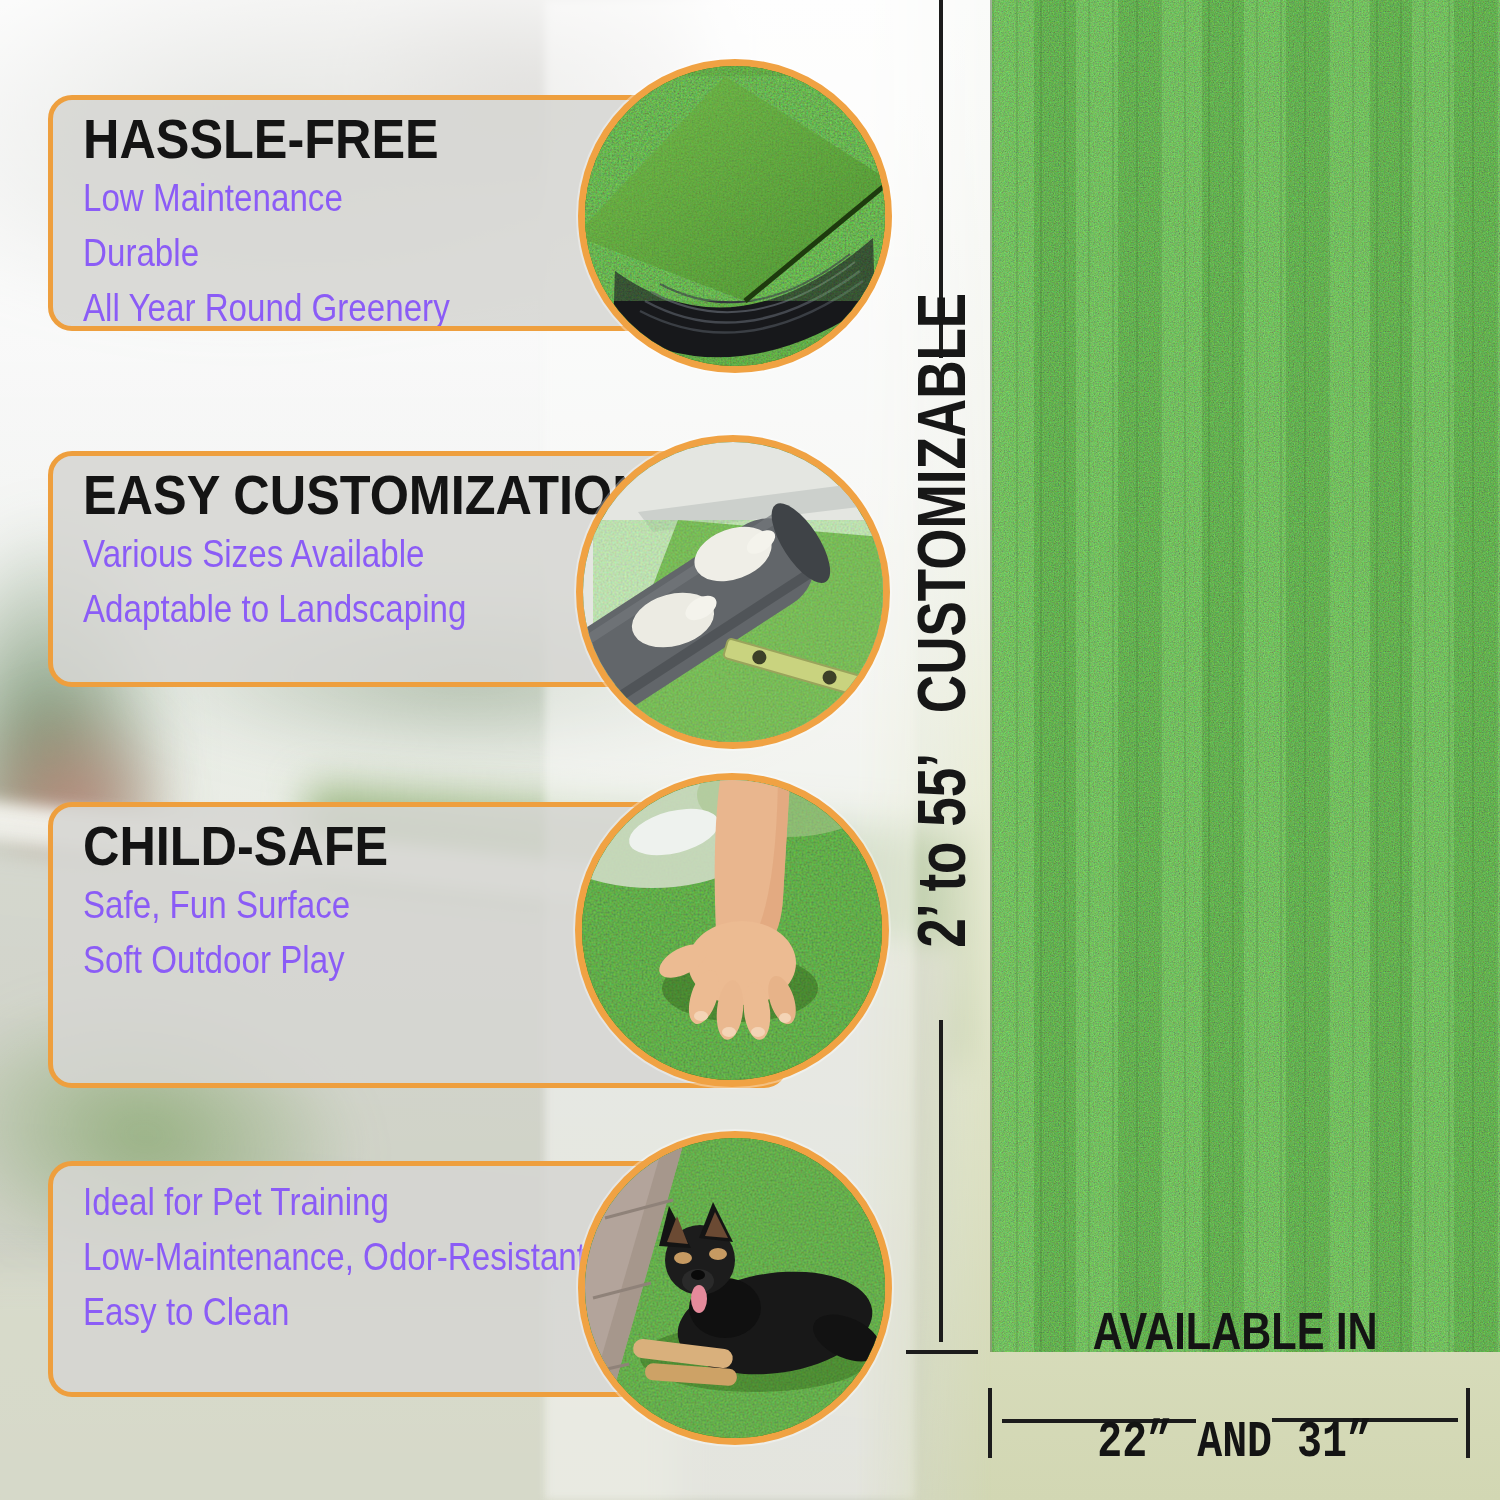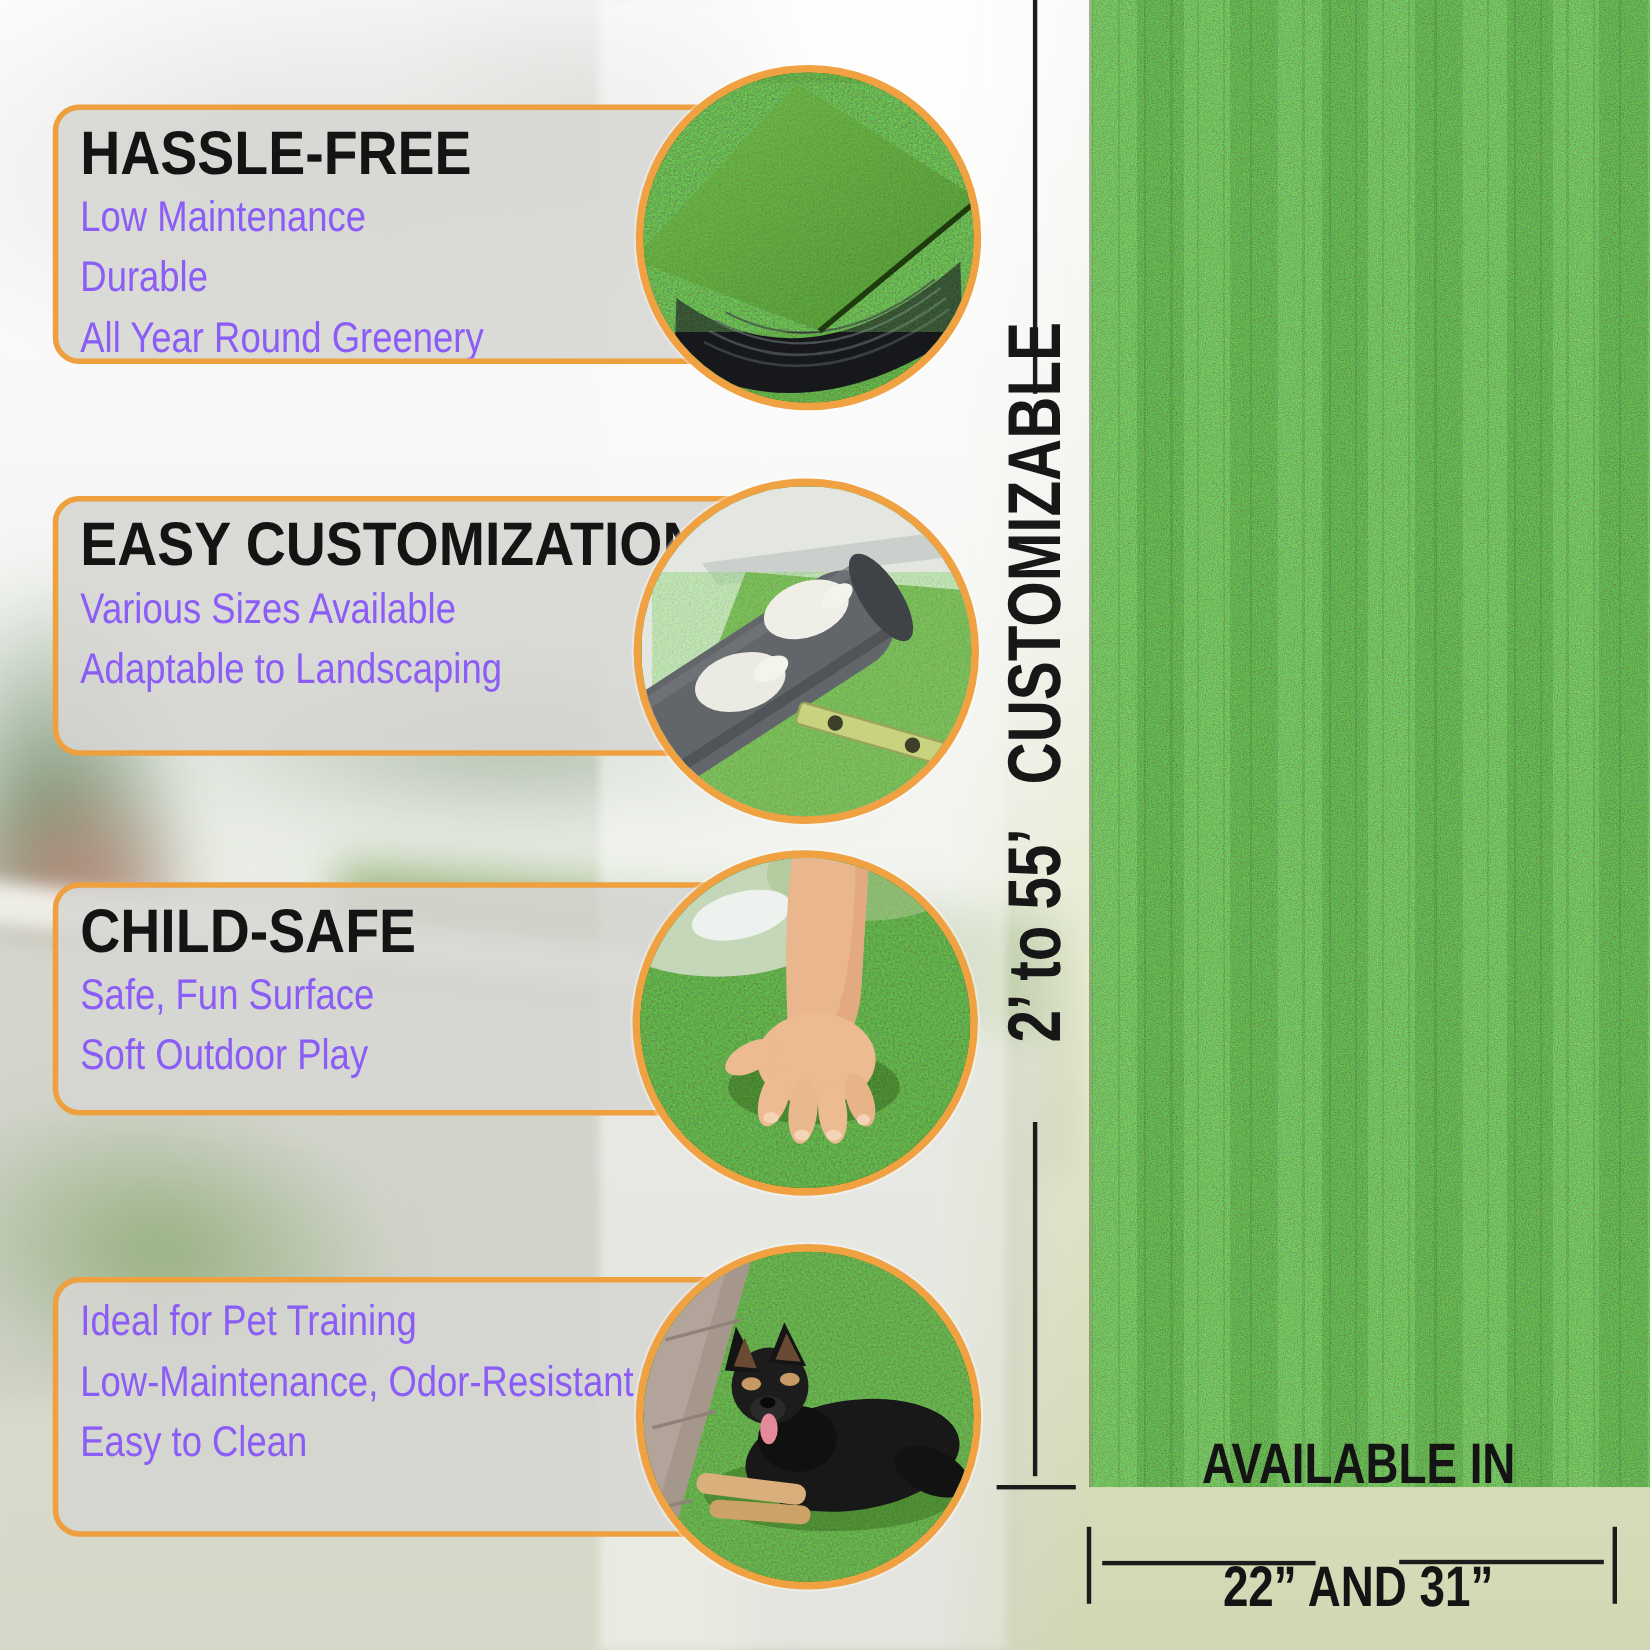--- a/index.html
+++ b/index.html
@@ -63,28 +63,28 @@
 
   .vlabel{left:591px;top:650px;width:700px;height:80px;transform:rotate(-90deg);z-index:4;
     text-align:center;font-size:68px;font-weight:700;color:#171717;white-space:nowrap;line-height:80px;}
   .cond{display:inline-block;transform:scaleX(.78);transform-origin:center;white-space:nowrap;}
   .cond-t{display:inline-block;transform:scaleX(.9);transform-origin:0 50%;white-space:nowrap;}
   .cond-b{display:inline-block;transform:scaleX(.85);transform-origin:0 50%;white-space:nowrap;}
   .gapword{margin-left:36px;}
 
   .wlabel{left:1000px;width:470px;text-align:center;font-weight:700;color:#141414;z-index:5;white-space:nowrap;}
   .wlabel1{top:1304px;font-size:52px;line-height:54px;}
-  .wlabel2{top:1416px;font-size:52px;line-height:54px;}
+  .wlabel2{top:1416px;font-size:52px;line-height:54px;font-family:Liberation Mono, monospace;}
   .wlabel .cond{transform:scaleX(.8);}
 
   
   .feature{left:48px;width:740px;height:236px;box-sizing:border-box;z-index:5;
     border:5px solid #EE9F3E;border-radius:24px;background:rgba(214,214,210,.87);
-    padding:8px 16px 0 20px;overflow:hidden;}
-  .f1{top:95px;}.f2{top:451px;}.f3{top:802px;height:212px;}.f4{top:1161px;width:724px;}
+    padding:8px 16px 0 30px;overflow:hidden;}
+  .f1{top:95px;}.f2{top:451px;}.f3{top:802px;height:286px;}.f4{top:1161px;width:724px;}
   .ftitle{margin:0;font-size:56px;line-height:62px;font-weight:700;color:#141414;}
   .fline{margin:0;font-size:39px;line-height:55px;font-weight:400;color:#8b5cf6;}
 
   
   .photo-circle{width:300px;height:300px;border:7px solid #F0A243;border-radius:50%;
     overflow:hidden;z-index:6;background:#47851f;box-shadow:0 0 0 2px rgba(255,255,255,.35);}
   .pc1{left:578px;top:59px;}
   .pc2{left:576px;top:435px;}
   .pc3{left:575px;top:773px;}
   .pc4{left:578px;top:1131px;}

